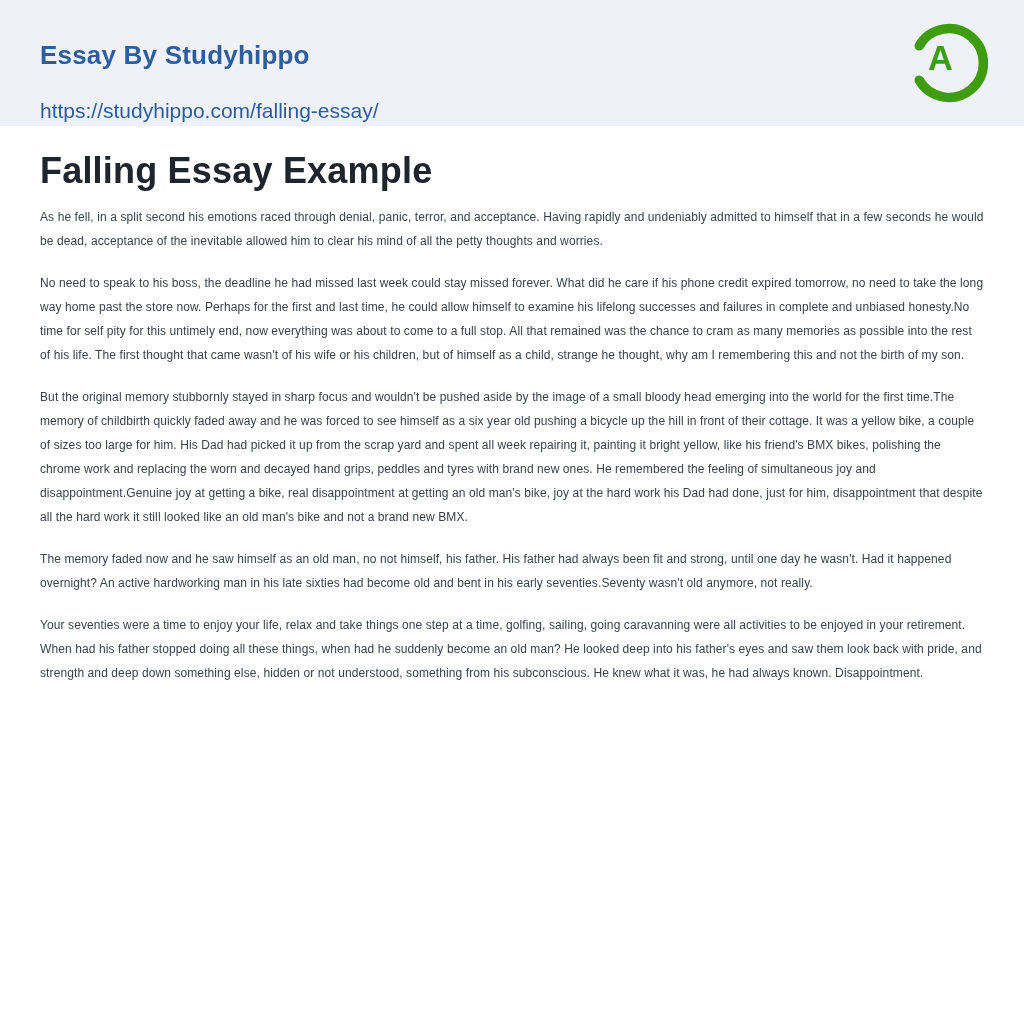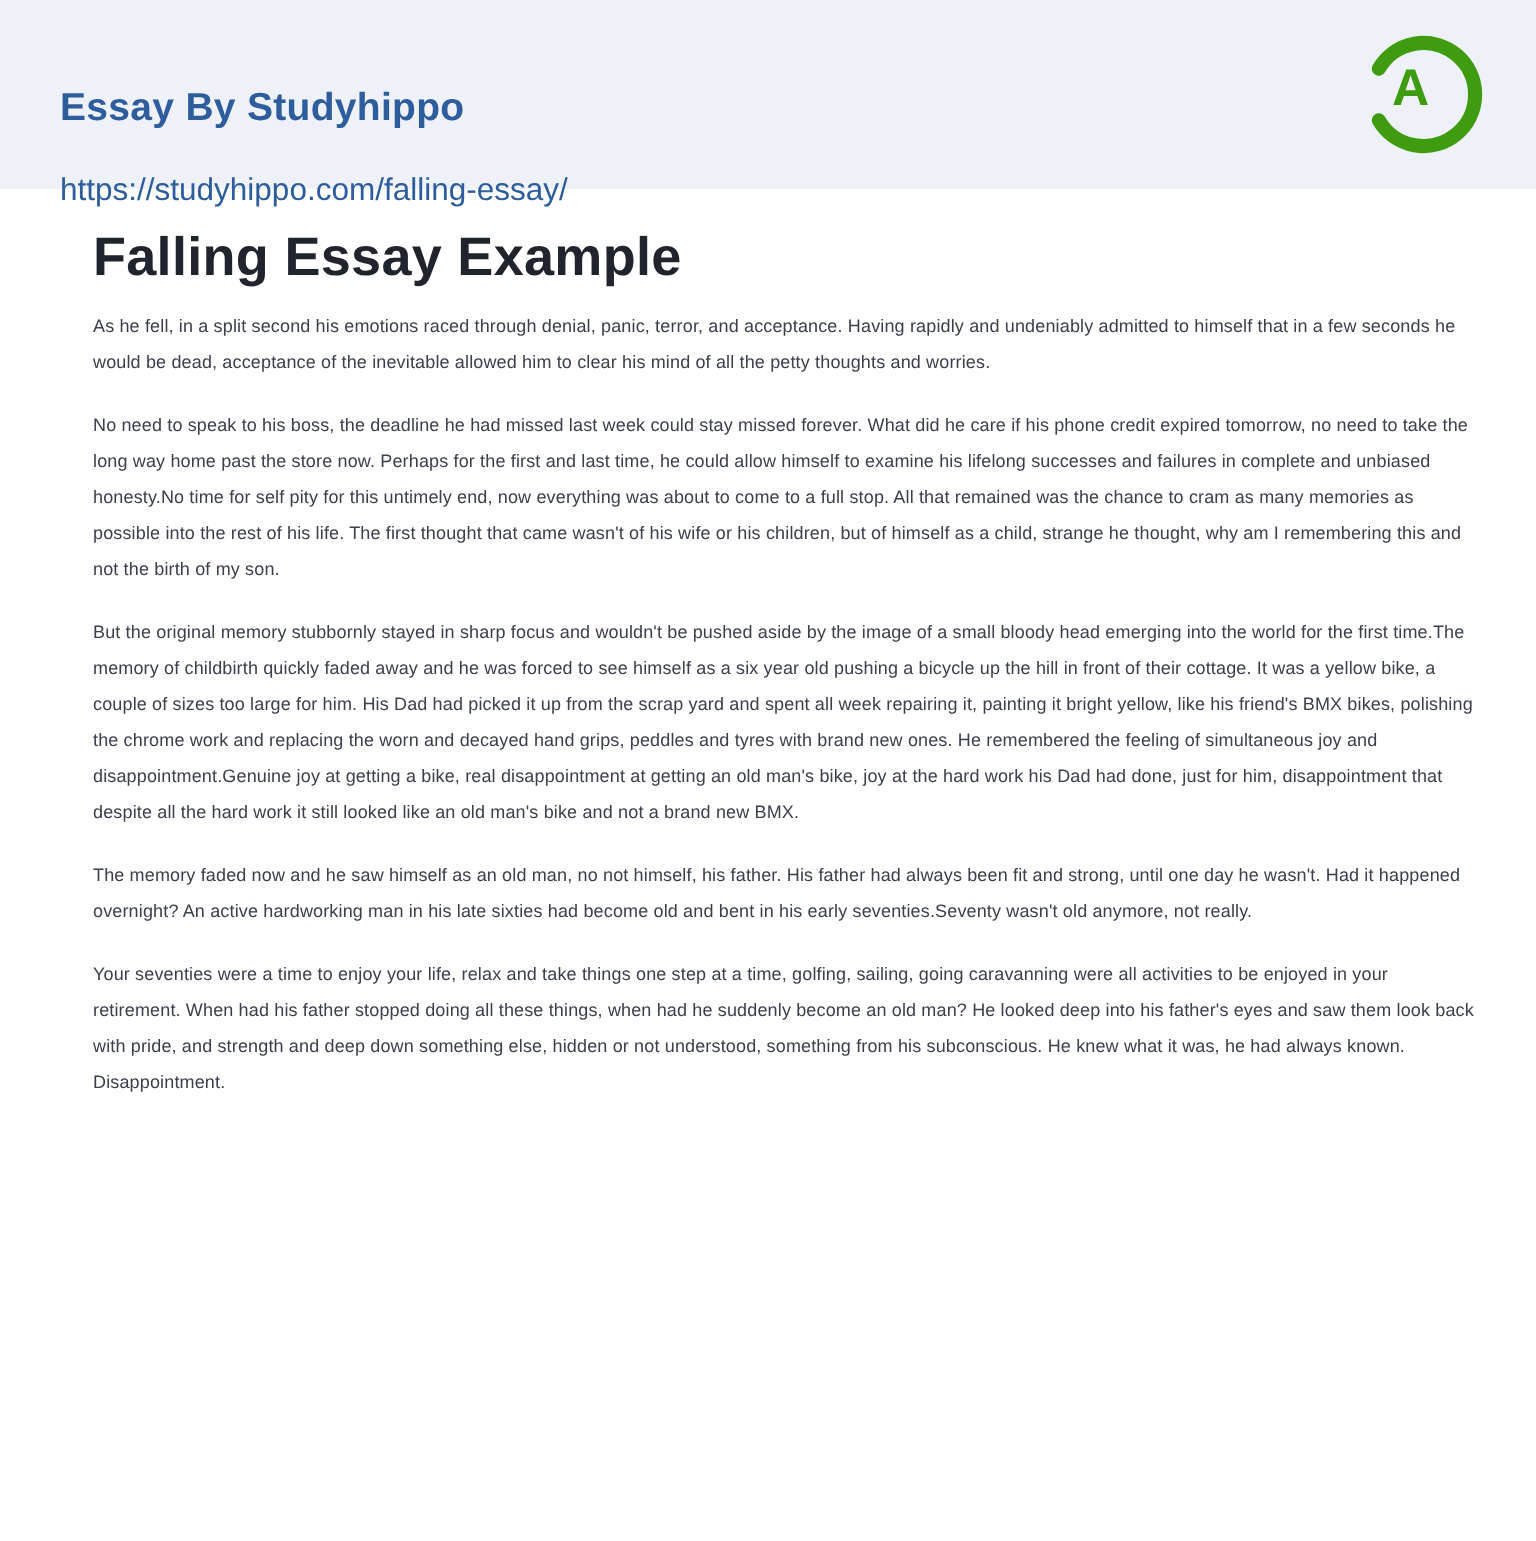--- a/index.html
+++ b/index.html
@@ -14,21 +14,21 @@
     width: 1024px;
     height: 1027px;
     overflow: hidden;
     background: #ffffff;
   }
   .header {
     width: 100%;
     height: 126px;
     background: #eef1f7;
     position: relative;
-    padding: 56px 40px 0 40px;
+    padding: 40px 40px 0 40px;
   }
   .site-title {
     color: #2d5d9c;
     font-size: 26px;
     font-weight: 700;
     letter-spacing: 0.2px;
     line-height: 1.2;
   }
   .site-url {
     display: inline-block;
@@ -39,21 +39,20 @@
   }
   .logo {
     position: absolute;
     top: 20px;
     right: 32px;
     width: 86px;
     height: 86px;
   }
   .content {
     padding: 24px 40px 0 40px;
-    margin-left: 22px;
   }
   .page-title {
     color: #20242c;
     font-size: 36px;
     font-weight: 700;
     line-height: 1.15;
     margin-bottom: 14px;
     letter-spacing: 0.2px;
   }
   .essay p {

